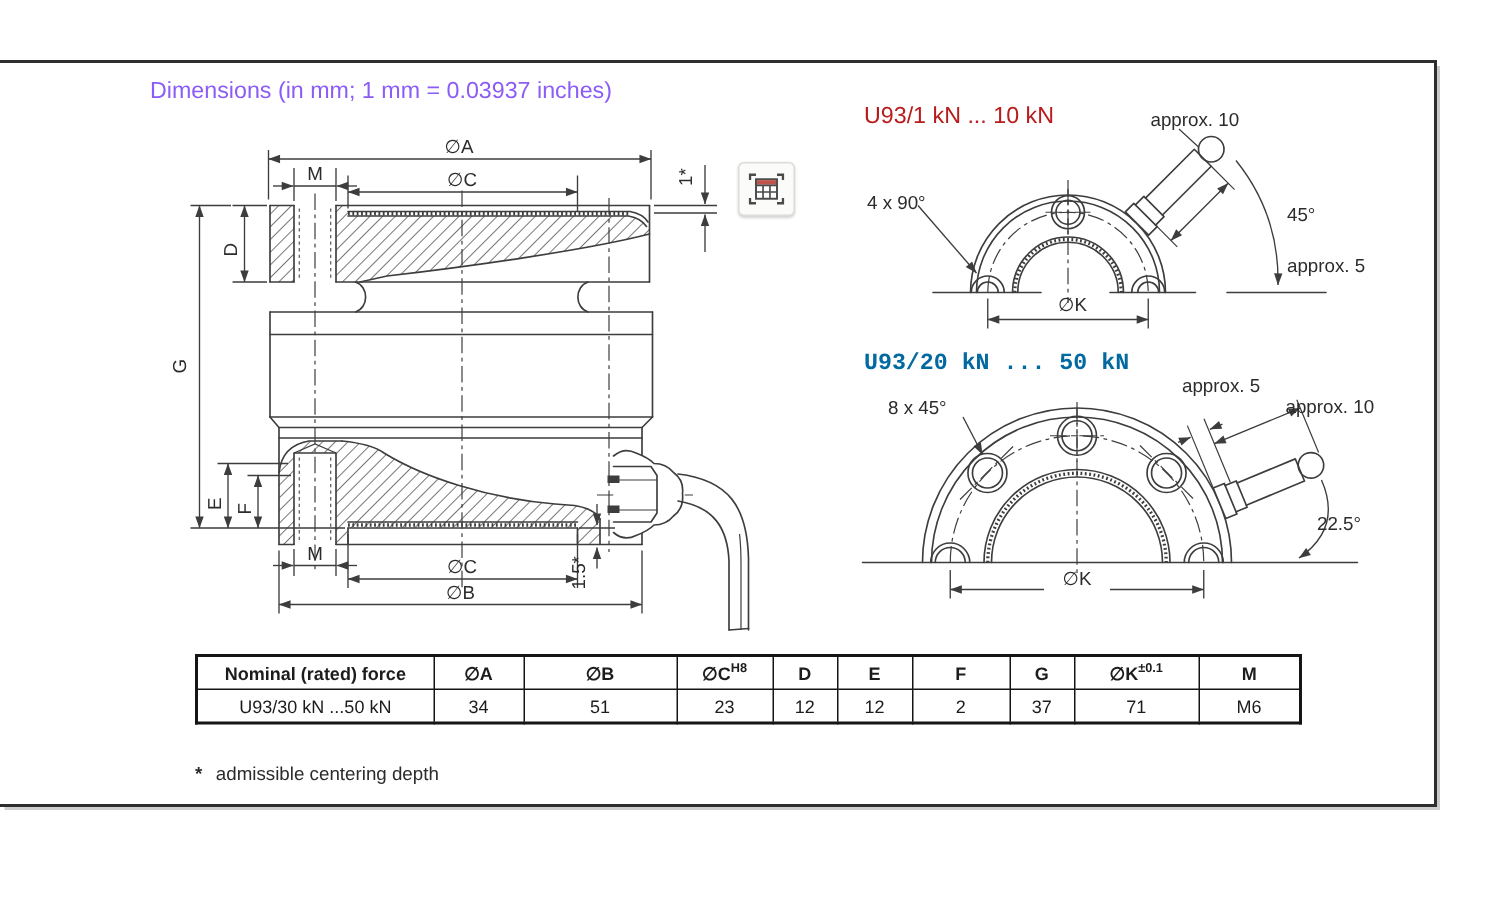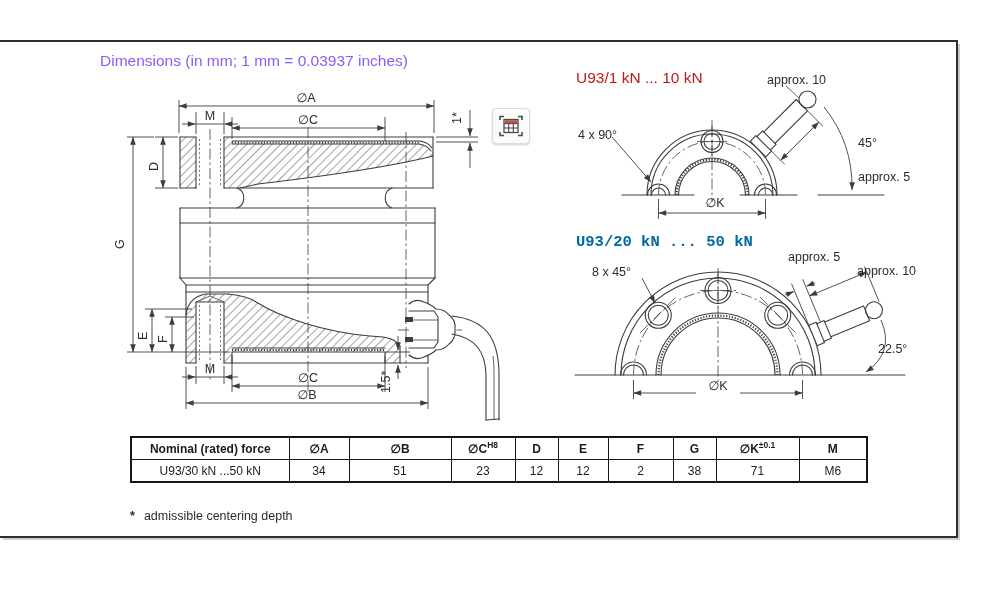--- a/index.html
+++ b/index.html
@@ -308,21 +308,21 @@
         <th><span>M</span></th>
       </tr>
       <tr>
         <td>U93/30 kN ...50 kN</td>
         <td>34</td>
         <td>51</td>
         <td>23</td>
         <td>12</td>
         <td>12</td>
         <td>2</td>
-        <td>38</td>
+        <td>37</td>
         <td>71</td>
         <td>M6</td>
       </tr>
     </tbody>
       </table>
   </div>
 
   <div class="footnote">
     <span class="fn-star">*</span><span>admissible centering depth</span>
   </div>

